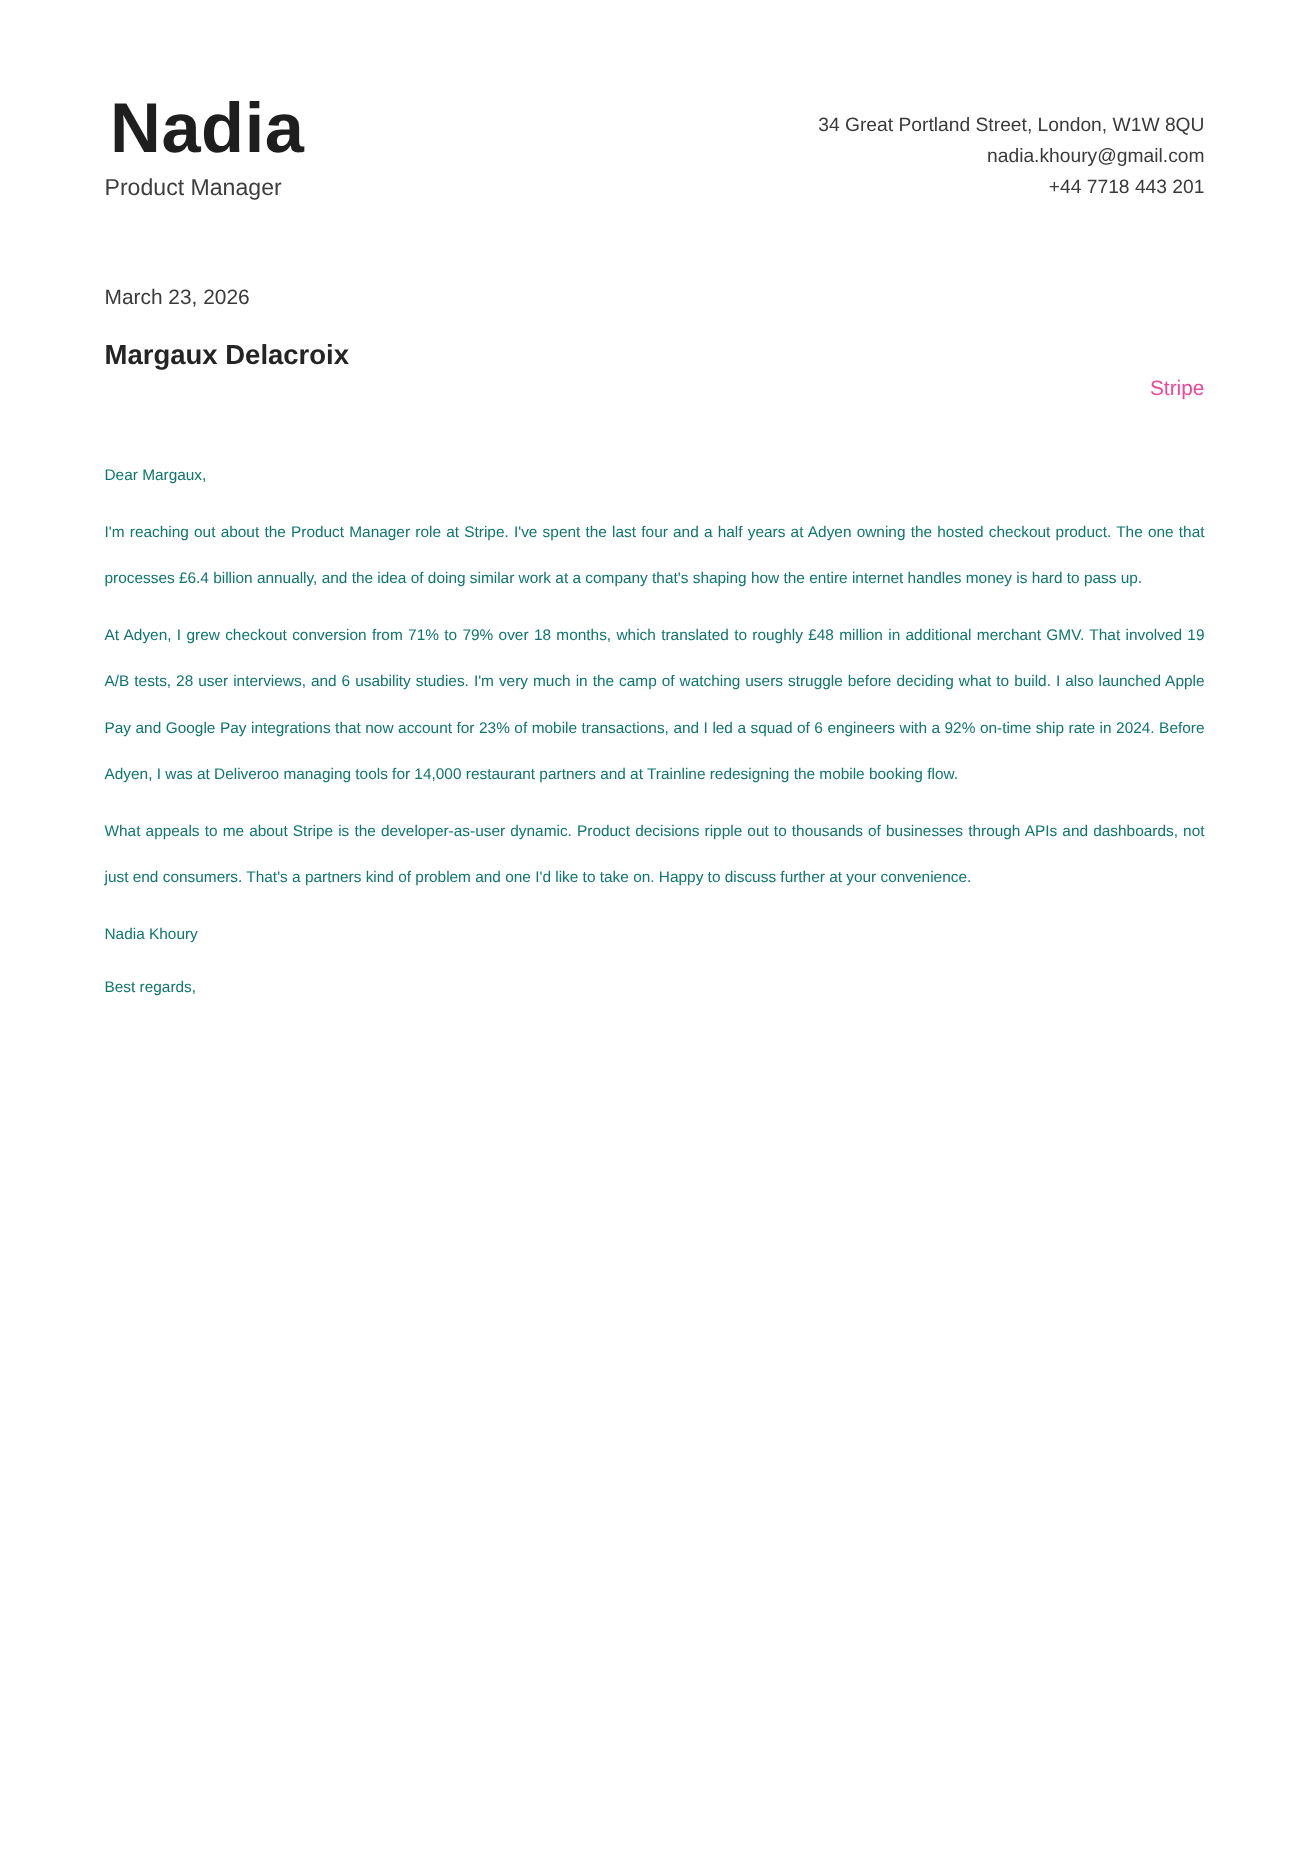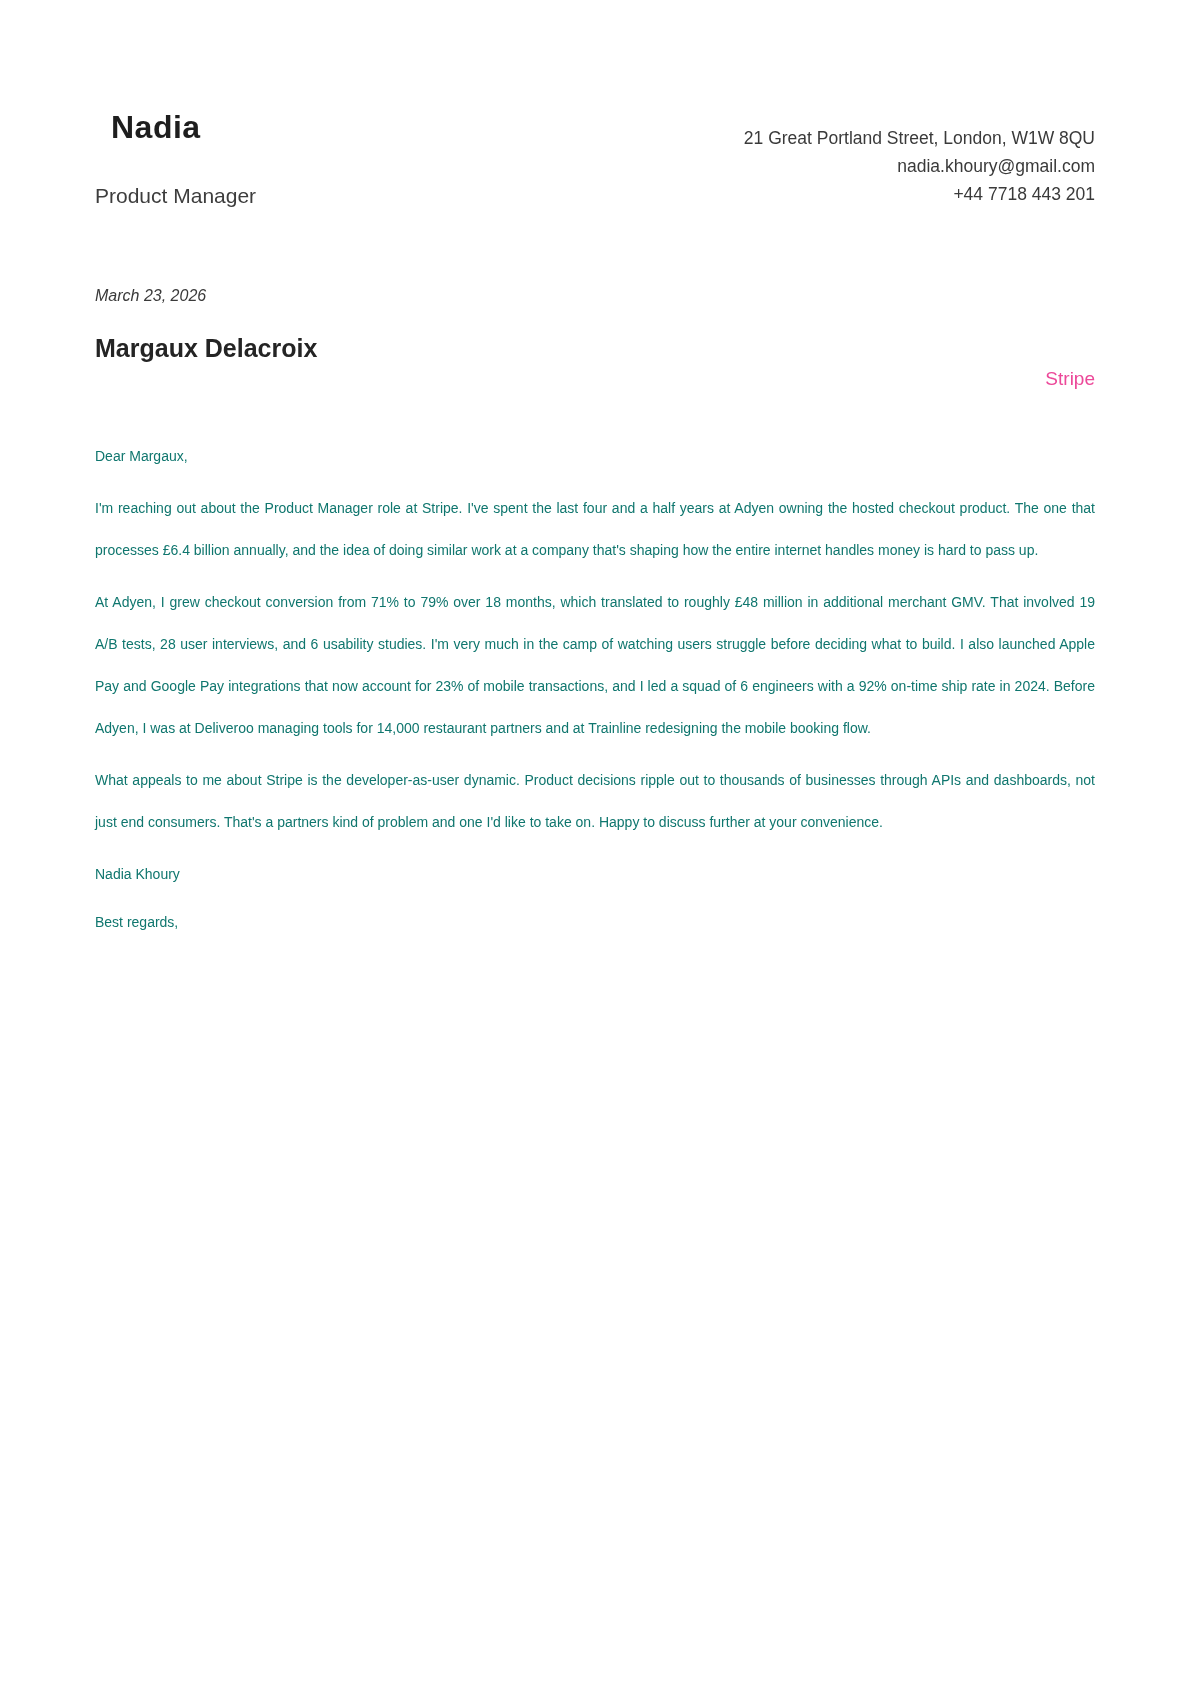--- a/index.html
+++ b/index.html
@@ -25,22 +25,22 @@
   }
 
   
   .header {
     display: flex;
     justify-content: space-between;
     align-items: flex-end;
   }
   .identity { position: relative; z-index: 0; }
   .person-name {
-    margin: 16px;
-    font-size: 32px;
+    margin: 5px;
+    font-size: 64px;
     line-height: 66px;
     font-weight: 700;
     color: var(--heading-text);
     letter-spacing: 0.5px;
   }
   .person-name .name-line { display: block; }
   .name-highlight {
     position: relative;
     display: inline-block;
   }
@@ -48,40 +48,39 @@
     content: "";
     position: absolute;
     left: -2px;
     right: -24px;
     bottom: 3px;
     height: 18px;
     background: var(--highlight);
     z-index: -1;
   }
   .job-title {
-    margin-top: 23px;
+    margin-top: 9px;
     font-size: 21px;
     line-height: 26px;
     color: #3d3d3d;
   }
   .contact {
     text-align: right;
     font-size: 17.5px;
     line-height: 28px;
     color: #3a3a3a;
     padding-bottom: 1px;
   }
 
   
   .letter { margin-top: 74px; }
   .date-line {
-    font-size: 16px;
+    font-size: 19px;
     line-height: 26px;
     color: #3a3a3a;
-    font-style: italic;
   }
   .recipient { margin-top: 24px; }
   .recipient-name {
     font-size: 25px;
     line-height: 31px;
     font-weight: 700;
     color: #242424;
   }
   .recipient-company {
     font-size: 19px;
@@ -105,21 +104,21 @@
 <div class="page">
 
   <div class="header">
     <div class="identity">
       <h1 class="person-name">
         <span class="name-line">Nadia</span>
       </h1>
       <div class="job-title">Product Manager</div>
     </div>
     <div class="contact">
-      <div>21 Great Portland Street, London, W1W 8QU</div>
+      <div>34 Great Portland Street, London, W1W 8QU</div>
       <div>nadia.khoury@gmail.com</div>
       <div>+44 7718 443 201</div>
     </div>
   </div>
 
   <div class="letter">
     <div class="date-line">March 23, 2026</div>
 
     <div class="recipient">
       <div class="recipient-name">Margaux Delacroix</div>

